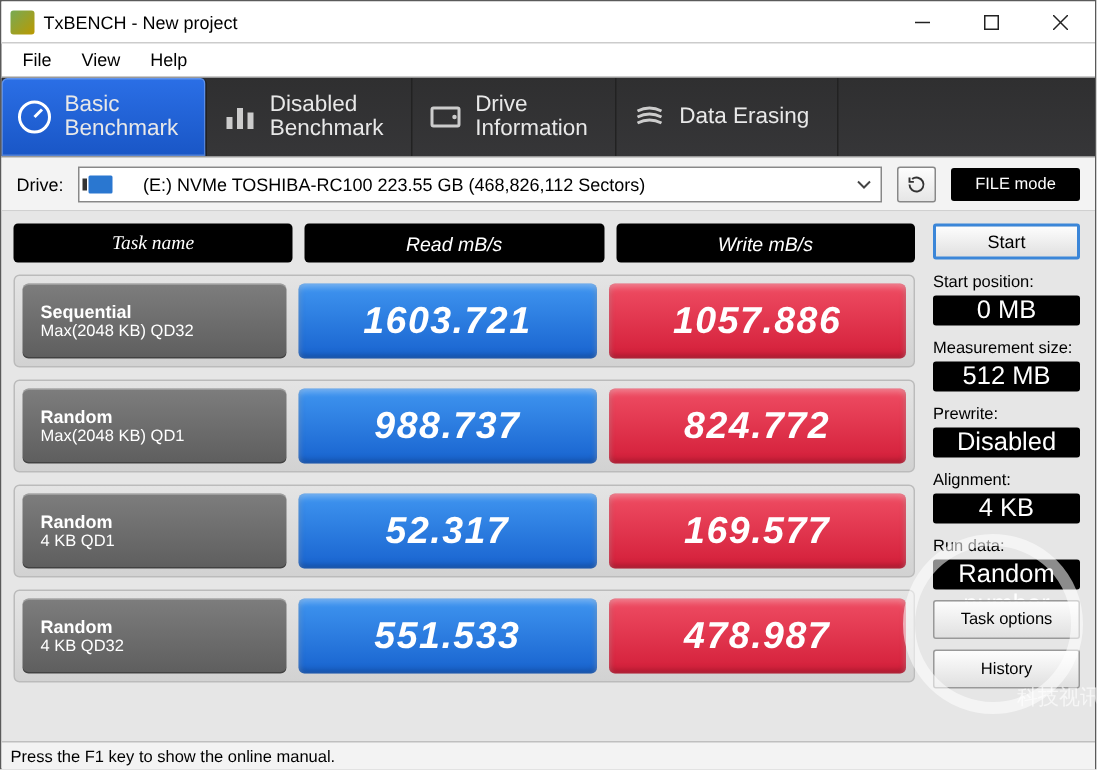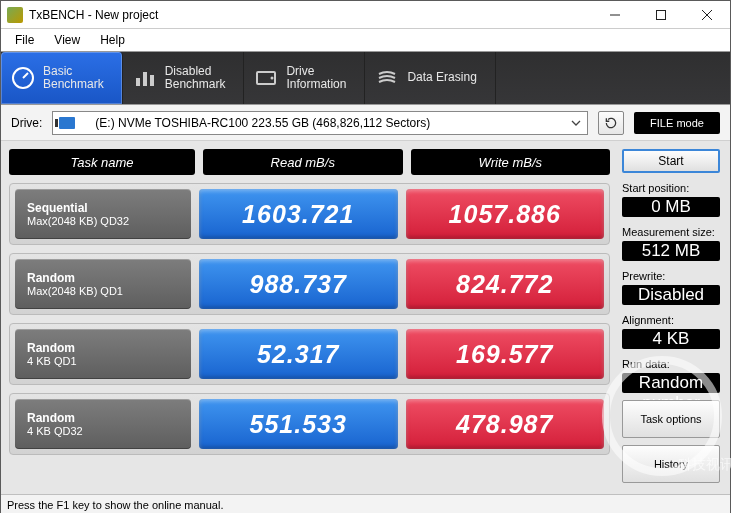--- a/index.html
+++ b/index.html
@@ -14,55 +14,55 @@
 
 
 .menubar { height: 22px; display: flex; align-items: center; padding: 0 6px; gap: 4px; }
 .menubar span { padding: 2px 8px; }
 
 
 .ribbon { height: 54px; background: linear-gradient(#2f2f30,#363638); display: flex; align-items: stretch; border-top: 1px solid #999; border-bottom: 1px solid #999; position: relative; }
 .rib-item { display: flex; align-items: center; color: #e8e8e8; padding: 0 18px 0 42px; position: relative; min-width: 120px; border-right: 1px solid #222; }
 .rib-item .ribicon { position: absolute; left: 10px; top: 50%; transform: translateY(-50%); width: 24px; height: 24px; }
 .rib-item.active { background: linear-gradient(#2b6fe6,#1956c6); box-shadow: inset 0 0 0 1px rgba(255,255,255,.25); border-radius: 4px 4px 0 0; }
-.riblabel { font-size: 12px; line-height: 1.1; }
+.riblabel { font-size: 15px; line-height: 1.1; }
 
 
 .driverow { height: 36px; display: flex; align-items: center; padding: 0 10px; gap: 10px; background: #f3f3f3; border-bottom: 1px solid #d0d0d0; }
 .driverow label { font-size: 12px; }
 .drive-select { flex: 1; display: flex; align-items: center; height: 24px; background: #fff; border: 1px solid #888; padding: 0 6px; gap: 20px; }
 .drive-select .dicon { width: 16px; height: 12px; background: #2a77d0; border-radius: 1px; position: relative; }
 .drive-select .dicon::after { content: ""; position: absolute; left: -4px; top: 2px; width: 3px; height: 8px; background: #333; }
 .drive-select .chev { margin-left: auto; }
 .refresh-btn { width: 26px; height: 24px; border: 1px solid #888; background: linear-gradient(#fdfdfd,#e6e6e6); display: flex; align-items: center; justify-content: center; border-radius: 2px; }
 .btn-black { height: 22px; background: #000; color: #fff; border: none; font-size: 11px; padding: 0 10px; min-width: 86px; text-align: center; border-radius: 2px; }
 
 
 .body { display: flex; height: calc(513px - 28px - 22px - 54px - 36px - 20px); background: #e6e6e6; }
 .bench { flex: 1; padding: 8px 8px 0 8px; display: flex; flex-direction: column; gap: 8px; overflow: hidden; }
 .side { width: 112px; padding: 8px 10px 0 4px; display: flex; flex-direction: column; gap: 3px; }
 
 
 .colhdr { display: flex; gap: 8px; height: 26px; }
 .colhdr div { flex: 1; background: #000; color: #fff; display: flex; align-items: center; justify-content: center; font-size: 13px; font-style: italic; border-radius: 3px; }
-.colhdr .task-col { flex: 0 0 186px; }
+.colhdr .task-col { flex: 0 0 186px; font-family: Liberation Serif, serif; }
 
 
 .brow { display: flex; gap: 8px; height: 62px; background: linear-gradient(#e4e4e4,#d2d2d2); border: 1px solid #bbb; border-radius: 4px; padding: 5px; }
 .brow .task { flex: 0 0 176px; background: linear-gradient(#7d7d7d,#5e5e5e); color: #fff; border-radius: 4px; display: flex; flex-direction: column; justify-content: center; padding-left: 12px; font-size: 12px; font-weight: bold; box-shadow: inset 0 1px 0 rgba(255,255,255,.25), inset 0 -1px 0 rgba(0,0,0,.3); }
 .brow .task .sub { font-weight: normal; font-size: 11px; }
 .metric { flex: 1; border-radius: 4px; display: flex; align-items: center; justify-content: center; font-family: "Arial Black","Segoe UI",sans-serif; font-size: 25px; font-weight: 900; color: #fff; letter-spacing: 1px; font-style: italic; box-shadow: inset 0 2px 4px rgba(255,255,255,.35), inset 0 -2px 4px rgba(0,0,0,.25); }
 .metric.read { background: linear-gradient(#3f95f0,#1863cf); }
 .metric.write { background: linear-gradient(#ef4d63,#d31e39); }
 
 
 .side .start-btn { height: 24px; background: linear-gradient(#fdfdfd,#e0e0e0); border: 2px solid #3b86d8; font-size: 12px; border-radius: 2px; cursor: pointer; }
 .side .lbl { font-size: 11px; margin-top: 6px; }
 .side .val-btn { height: 20px; background: #000; color: #fff; border: none; font-size: 17px; border-radius: 2px; }
-.side .opt-btn { height: 38px; background: linear-gradient(#fdfdfd,#e0e0e0); border: 1px solid #999; font-size: 11px; border-radius: 2px; margin-top: 4px; cursor: pointer; white-space: nowrap; overflow: hidden; }
+.side .opt-btn { height: 26px; background: linear-gradient(#fdfdfd,#e0e0e0); border: 1px solid #999; font-size: 11px; border-radius: 2px; margin-top: 4px; cursor: pointer; white-space: nowrap; overflow: hidden; }
 
 
 .statusbar { height: 20px; border-top: 1px solid #bfbfbf; padding: 0 6px; display: flex; align-items: center; font-size: 11px; background: #f3f3f3; }
 
 
 .watermark { position: absolute; right: 8px; bottom: 36px; width: 120px; height: 120px; border: 8px solid rgba(255,255,255,.55); border-radius: 50%; pointer-events: none; display: flex; align-items: center; justify-content: center; }
 .watermark span { color: rgba(255,255,255,.65); font-size: 14px; position: absolute; bottom: -6px; right: -20px; white-space: nowrap; }
 .wrap { position: relative; width: 731px; height: 513px; border: 1px solid #5a5a5a; }
 </style>
 </head>

